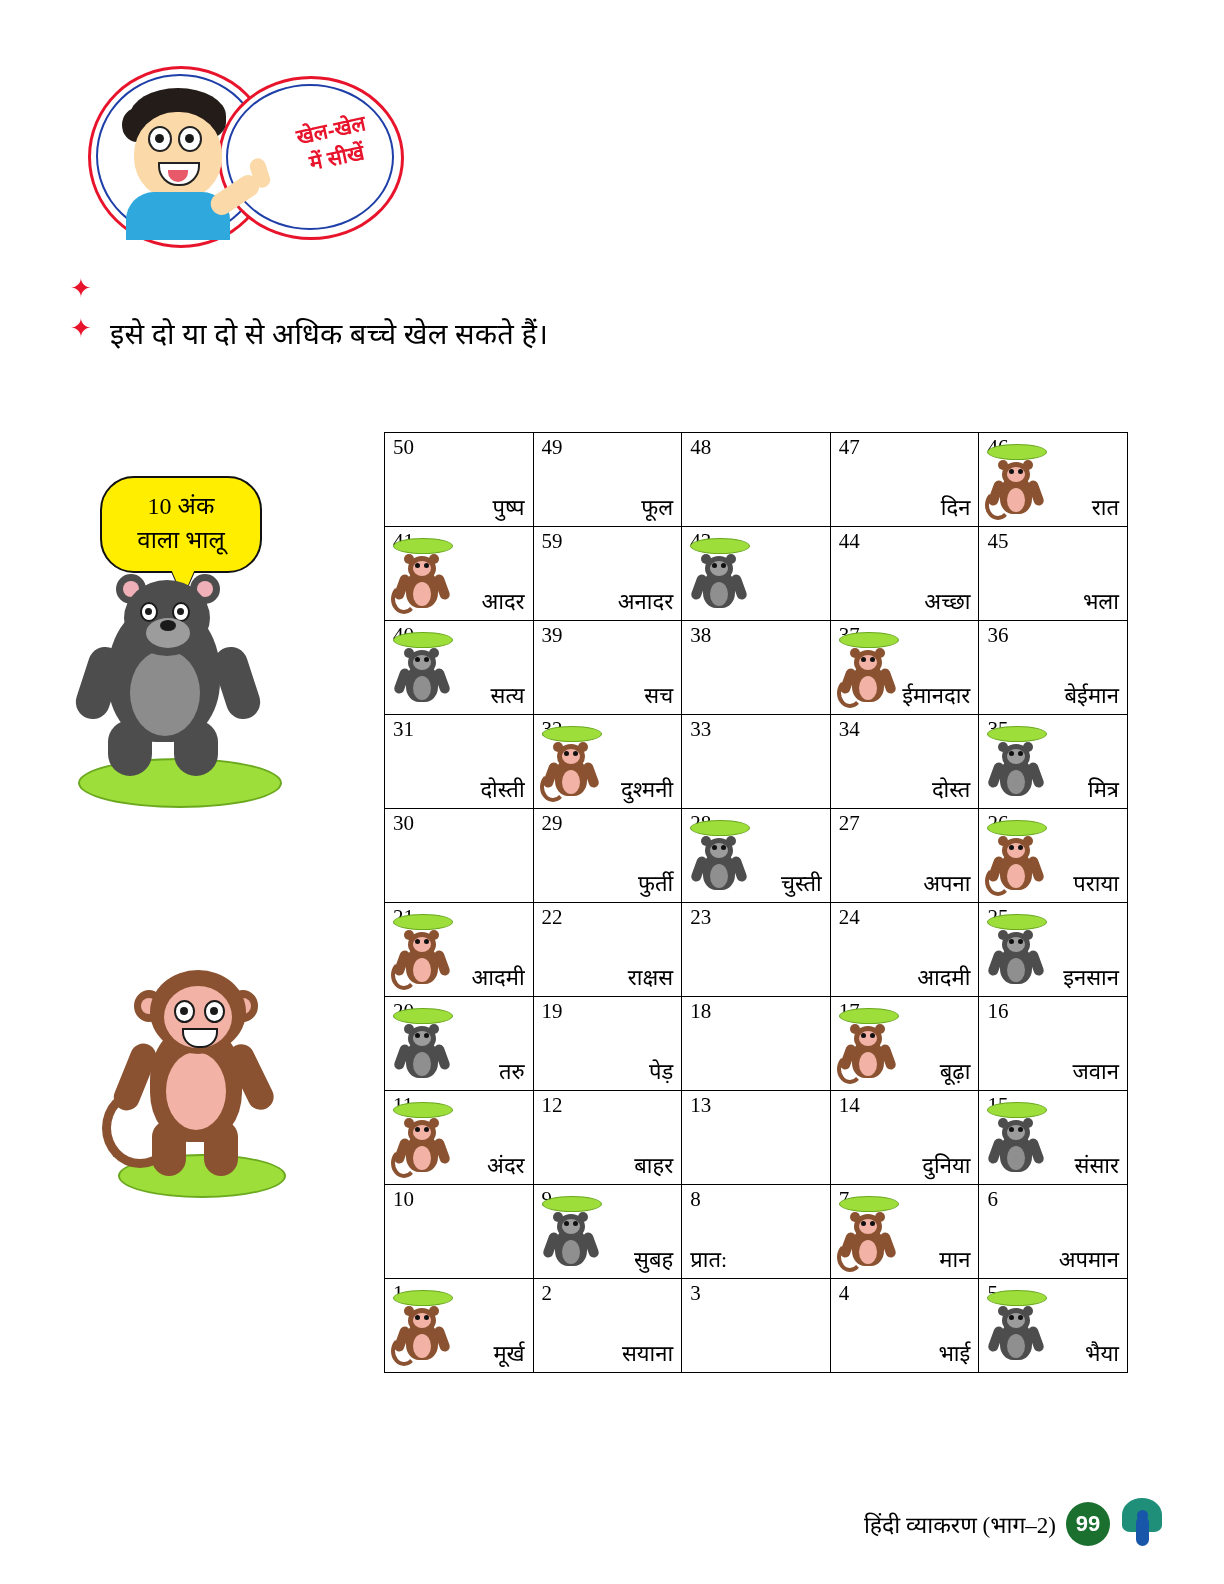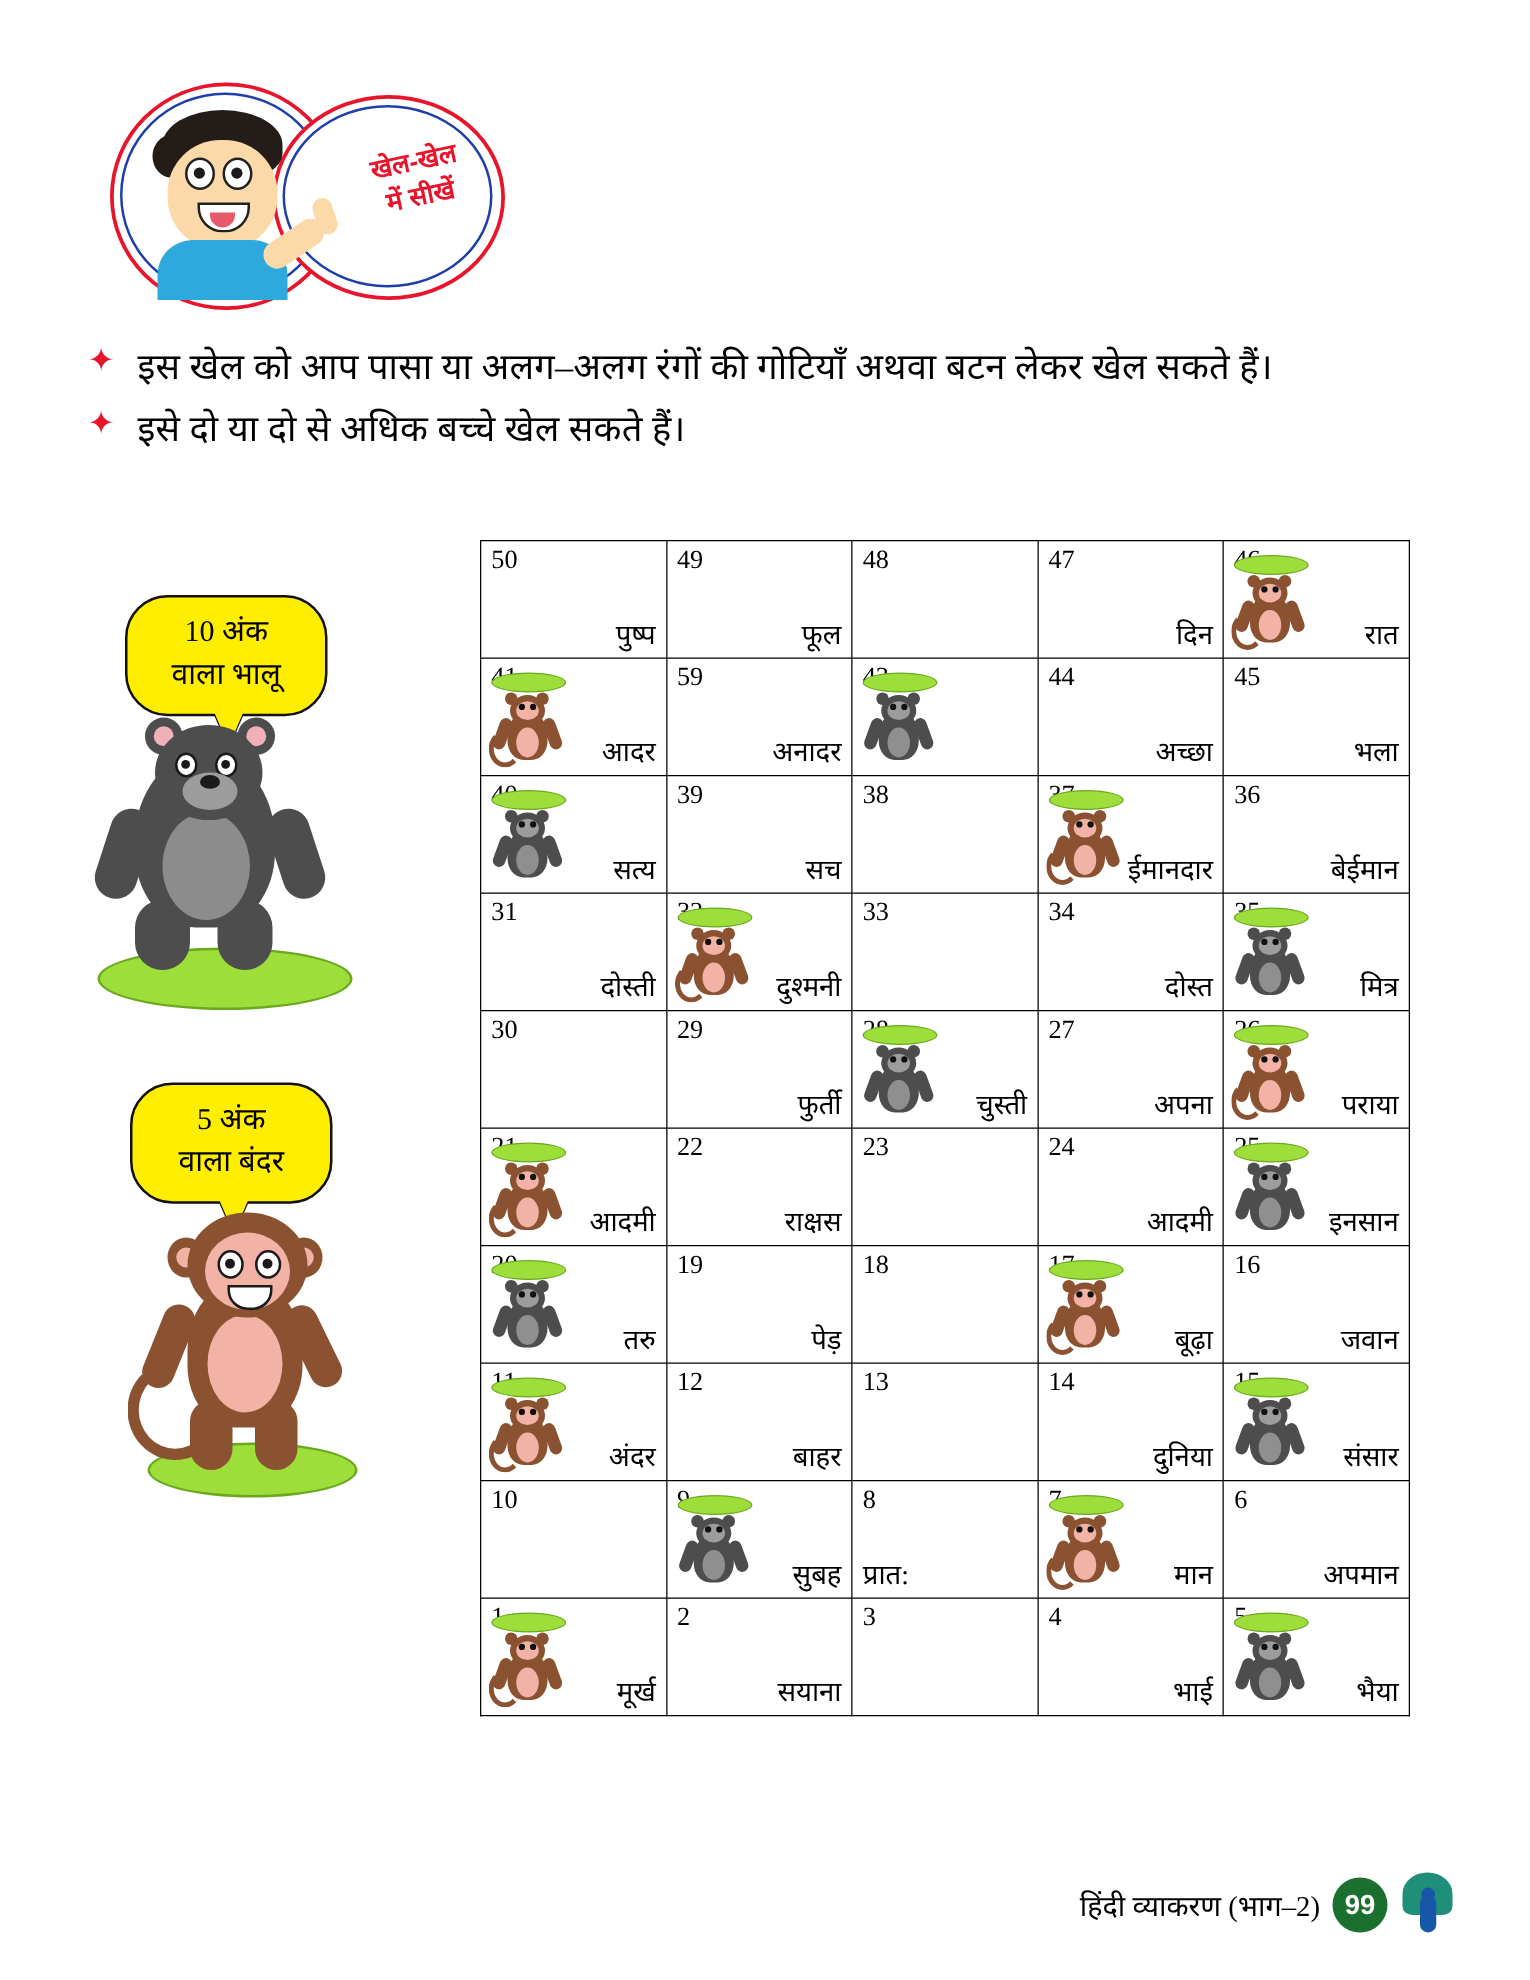--- a/index.html
+++ b/index.html
@@ -204,21 +204,20 @@
     <div class="badge-text">
       <div>खेल-खेल</div>
       <div>में सीखें</div>
     </div>
   </div>
 
 
   <div class="bullets">
     <div class="bline">
       <span class="star">✦</span>
-      <span class="btext">इस खेल को आप पासा या अलग–अलग रंगों की गोटियाँ अथवा बटन लेकर खेल सकते हैं।</span>
     </div>
     <div class="bline">
       <span class="star">✦</span>
       <span class="btext">इसे दो या दो से अधिक बच्चे खेल सकते हैं।</span>
     </div>
   </div>
 
   <div class="callout" id="callout-bear">
     <div>10 अंक</div>
     <div>वाला भालू</div>
@@ -239,25 +238,20 @@
     <div class="bear-eye l">
         <i></i>
       </div>
     <div class="bear-eye r">
         <i></i>
       </div>
     <div class="bear-snout"></div>
     <div class="bear-nose"></div>
   </div>
 
-  <div class="callout" id="callout-monkey">
-    <div>5 अंक</div>
-    <div>वाला बंदर</div>
-    <span class="tail"></span>
-  </div>
 
   <div class="figure" id="monkey-fig">
     <div class="grass"></div>
     <div class="mk-tail"></div>
     <div class="mk-arm l"></div>
     <div class="mk-arm r"></div>
     <div class="mk-leg l"></div>
     <div class="mk-leg r"></div>
     <div class="mk-body"></div>
     <div class="mk-belly"></div>

